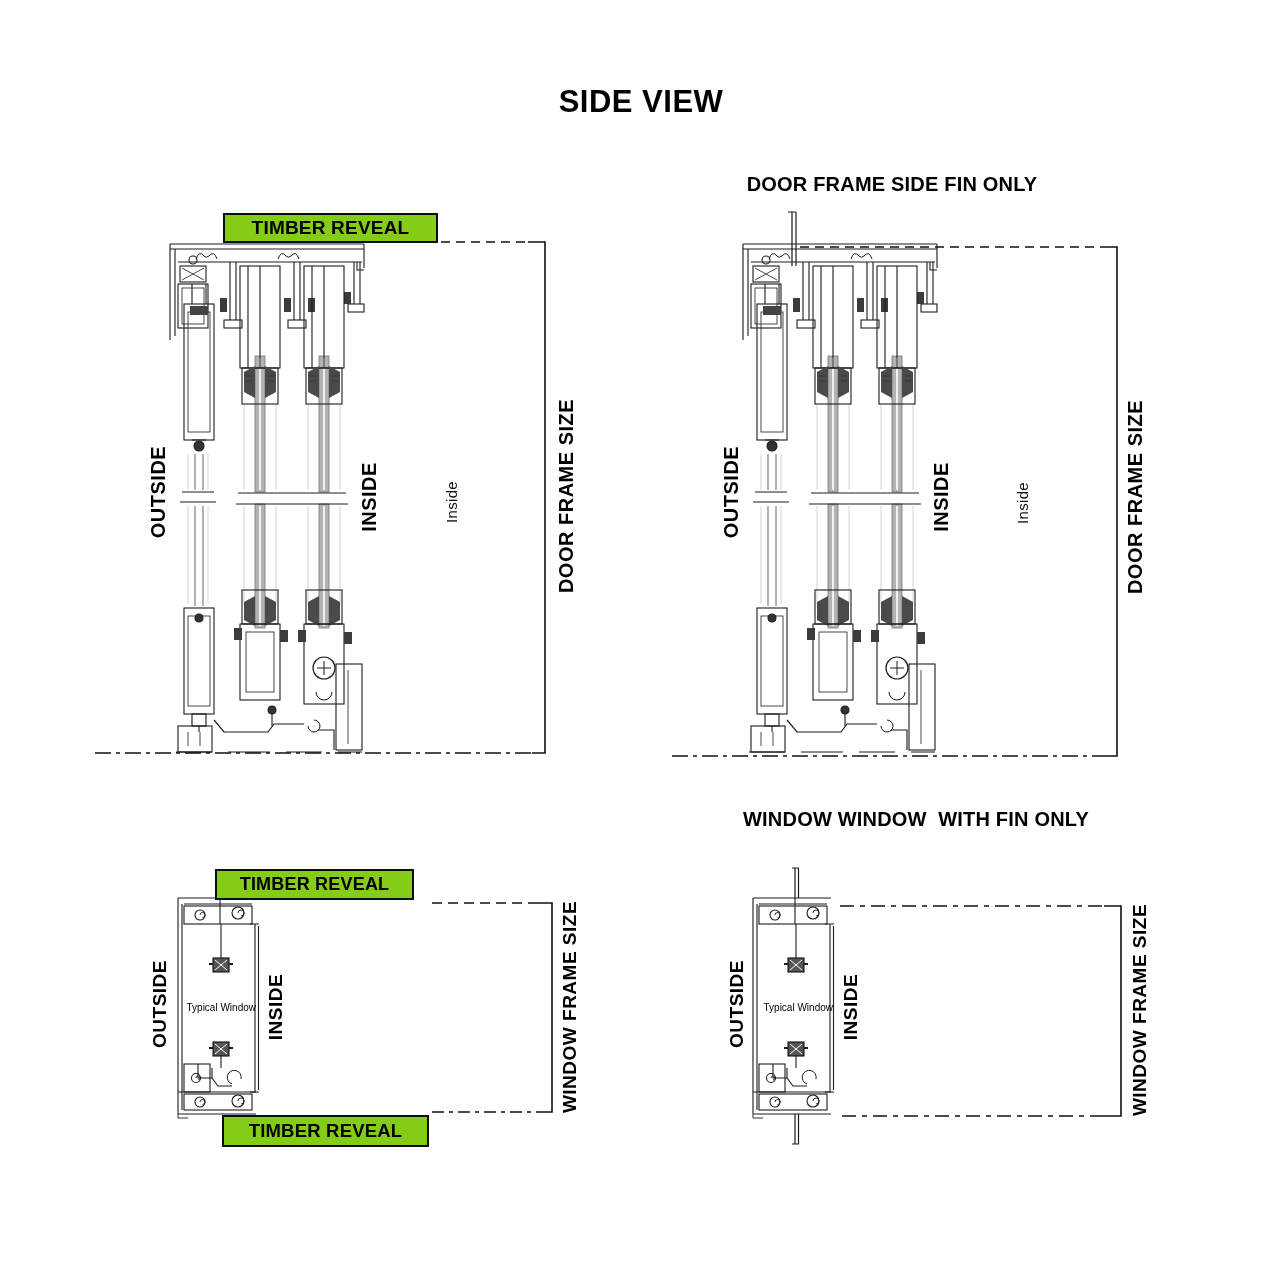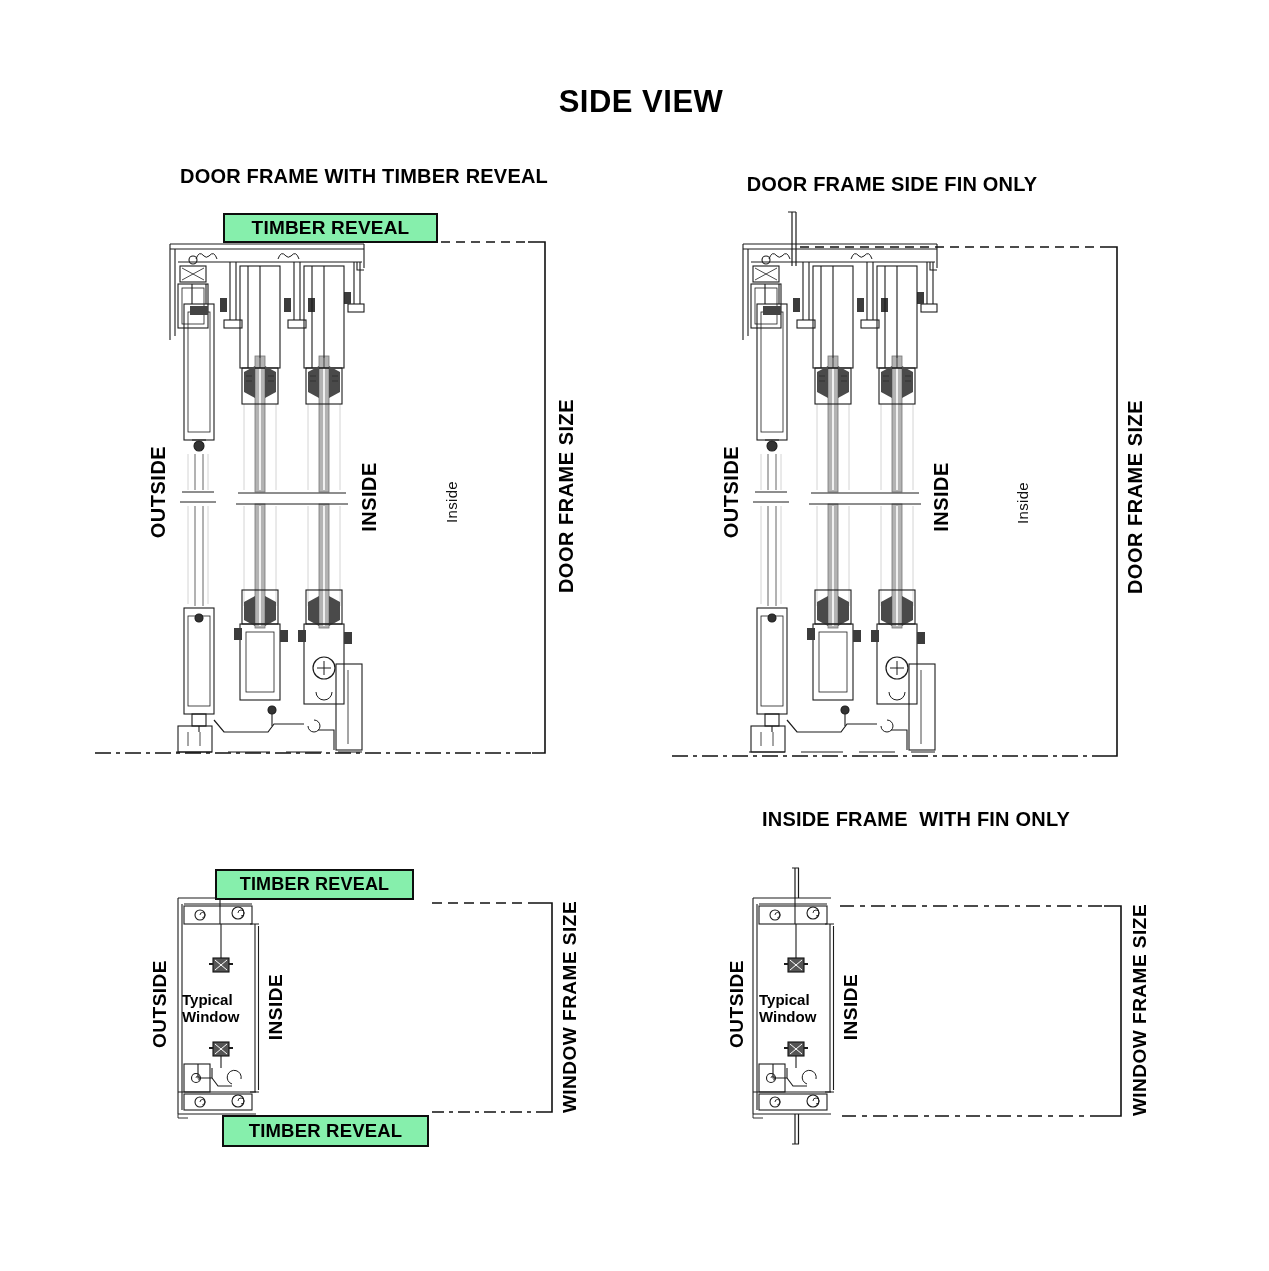--- a/index.html
+++ b/index.html
@@ -10,27 +10,27 @@
   .center{position:absolute;transform:translate(-50%,-50%);white-space:pre;text-align:center;}
   .page-title{font-size:31px;font-weight:700;letter-spacing:.5px;}
   .panel-heading{font-size:20px;font-weight:700;letter-spacing:.2px;}
   .vlabel{
     position:absolute;transform:translate(-50%,-50%) rotate(-90deg);
     white-space:pre;font-weight:700;font-size:20px;letter-spacing:.5px;
   }
   .vlabel.small{font-weight:400;font-size:15px;letter-spacing:.3px;color:#111;}
   .vlabel.win{font-size:19px;}
   .box-label{
-    position:absolute;border:2.5px solid #0d0d0d;background:#86efac;
+    position:absolute;border:2.5px solid #0d0d0d;background:#84cc16;
     display:flex;align-items:center;justify-content:center;
     font-weight:700;font-size:19px;letter-spacing:.2px;box-sizing:border-box;
   }
   .typical{
     position:absolute;transform:translate(-50%,-50%);
-    font-weight:700;font-size:15px;line-height:1.15;text-align:left;width:74px;
+    font-weight:400;font-size:10px;line-height:1.15;text-align:right;width:74px;
   }
   svg{position:absolute;left:0;top:0;}
 </style>
 </head>
 <body>
 
 <div class="canvas">
 
   <svg width="1269" height="1271" viewBox="0 0 1269 1271">
     <defs>
@@ -225,23 +225,22 @@
 
     <g stroke="#111" stroke-width="1.6" fill="none">
       <path d="M840,906 H1104" stroke-dasharray="14 6 5 6"></path>
       <path d="M1104,906 H1121 V1116 H1104"></path>
       <path d="M842,1116 H1104" stroke-dasharray="14 6 5 6"></path>
     </g>
   </svg>
 
   <div class="center page-title" style="left:641px;top:102px">SIDE VIEW</div>
 
-  <div class="center panel-heading" style="left:364px;top:176px">DOOR FRAME WITH TIMBER REVEAL</div>
   <div class="center panel-heading" style="left:892px;top:184px">DOOR FRAME SIDE FIN ONLY</div>
-  <div class="center panel-heading" style="left:916px;top:819px">INSIDE FRAME  WITH FIN ONLY</div>
+  <div class="center panel-heading" style="left:916px;top:819px">WINDOW WINDOW  WITH FIN ONLY</div>
 
   <div class="box-label" style="left:223px;top:213px;width:215px;height:30px">TIMBER REVEAL</div>
   <div class="box-label" style="left:215px;top:869px;width:199px;height:31px;font-size:18px">TIMBER REVEAL</div>
   <div class="box-label" style="left:222px;top:1115px;width:207px;height:32px;font-size:18.5px">TIMBER REVEAL</div>
 
   <div class="vlabel" style="left:158px;top:492px">OUTSIDE</div>
   <div class="vlabel" style="left:369px;top:497px">INSIDE</div>
   <div class="vlabel small" style="left:451px;top:502px">Inside</div>
   <div class="vlabel" style="left:566px;top:496px">DOOR FRAME SIZE</div>
 

